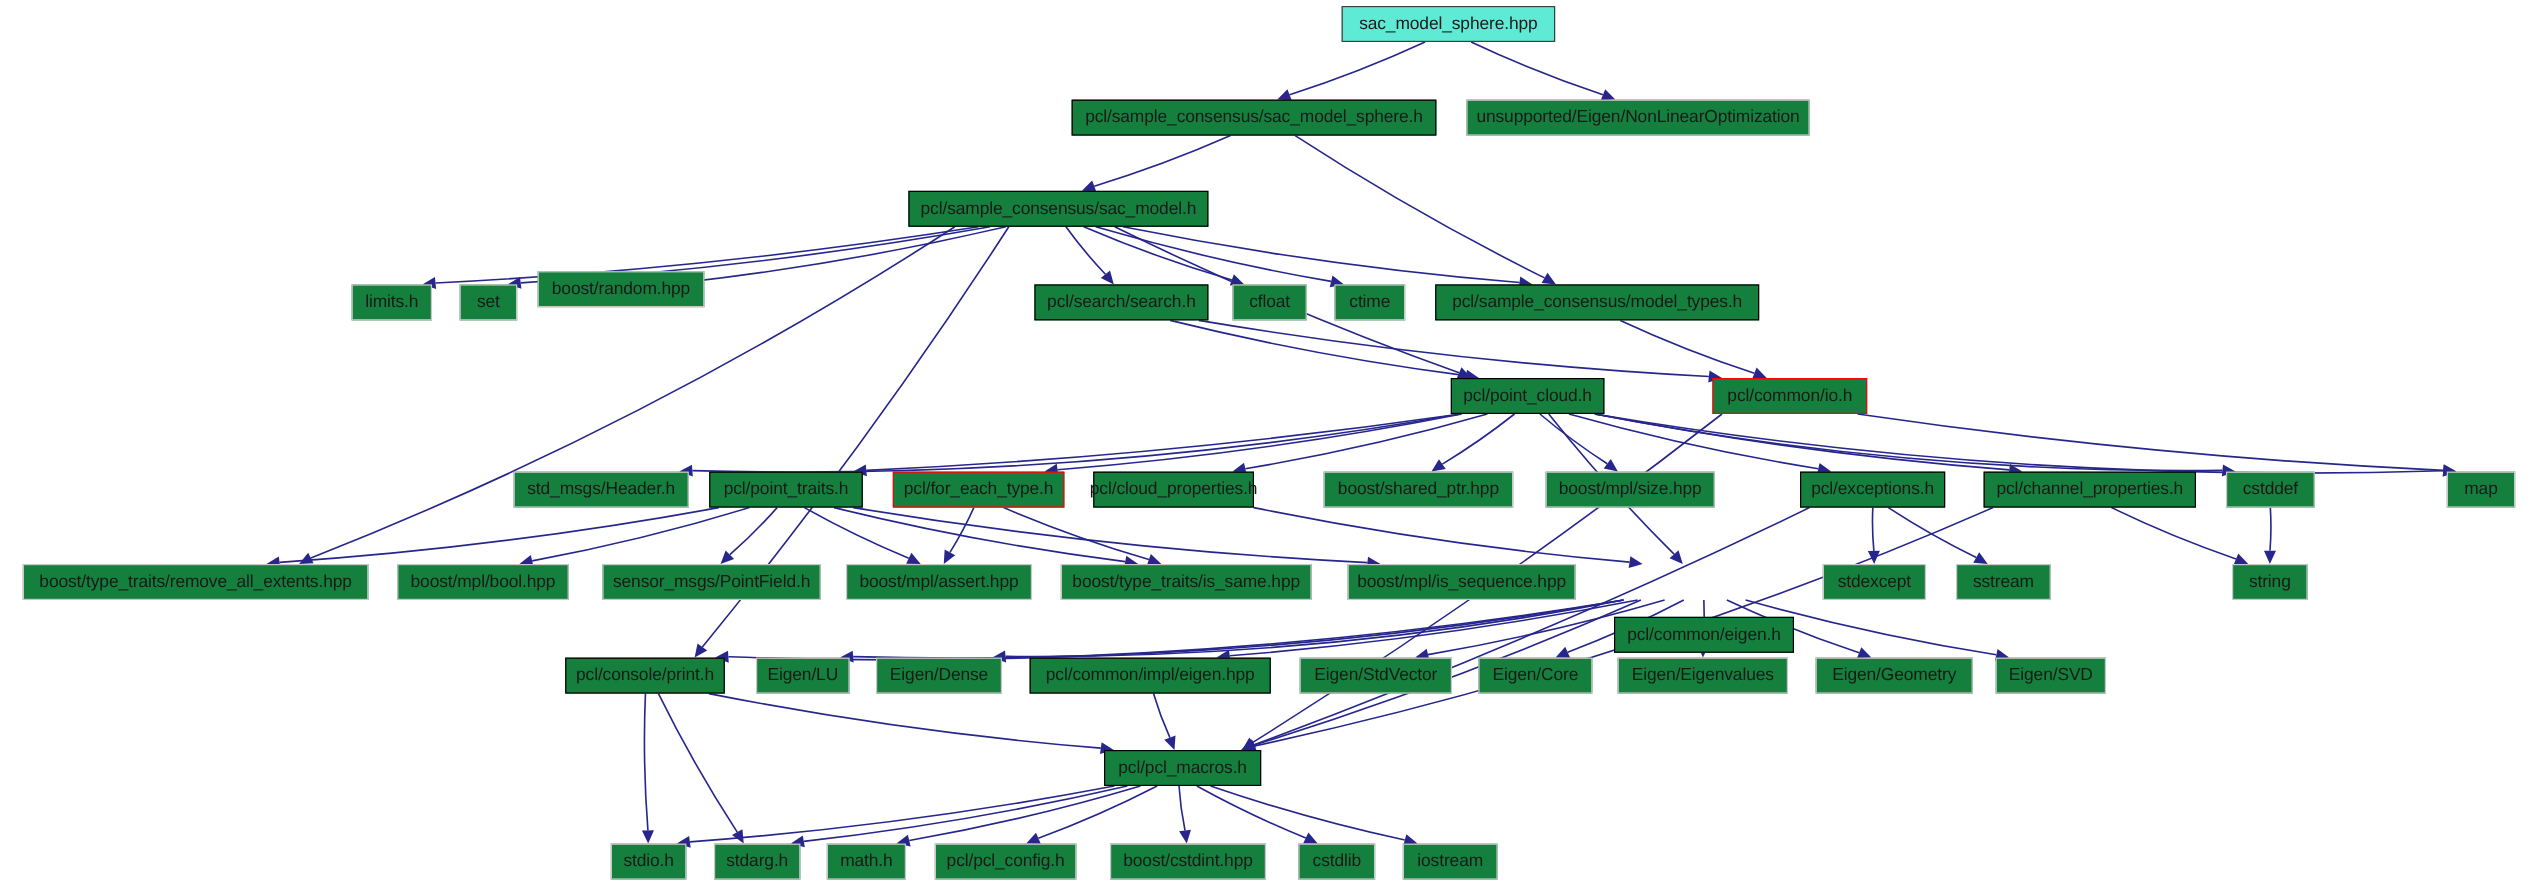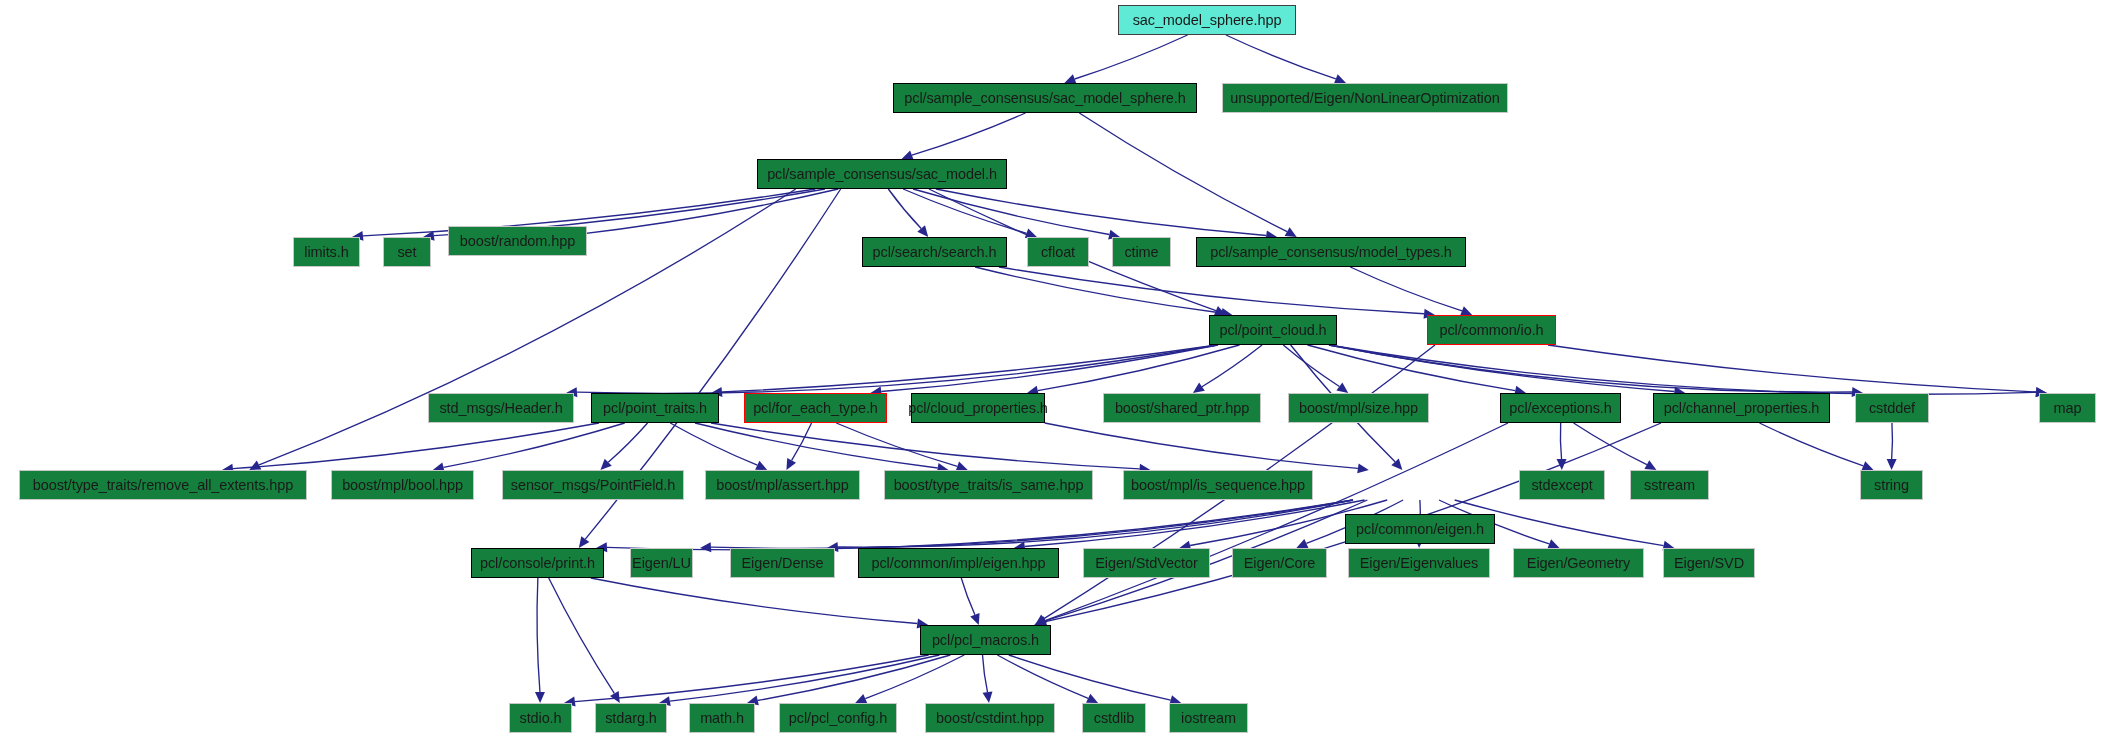--- a/index.html
+++ b/index.html
@@ -290,21 +290,21 @@
       </div>
       <div class="node " style="left: 1630px; top: 470px; width: 79px;">
         <span>sstream</span>
       </div>
       <div class="node " style="left: 1860px; top: 470px; width: 63px;">
         <span>string</span>
       </div>
       <div class="node bold" style="left: 471px; top: 548px; width: 133px;">
         <span>pcl/console/print.h</span>
       </div>
-      <div class="node " style="left: 630px; top: 548px; width: 63px;">
+      <div class="node " style="left: 630px; top: 548px; width: 78px;">
         <span>Eigen/LU</span>
       </div>
       <div class="node " style="left: 730px; top: 548px; width: 105px;">
         <span>Eigen/Dense</span>
       </div>
       <div class="node bold" style="left: 858px; top: 548px; width: 201px;">
         <span>pcl/common/impl/eigen.hpp</span>
       </div>
       <div class="node " style="left: 1083px; top: 548px; width: 127px;">
         <span>Eigen/StdVector</span>

